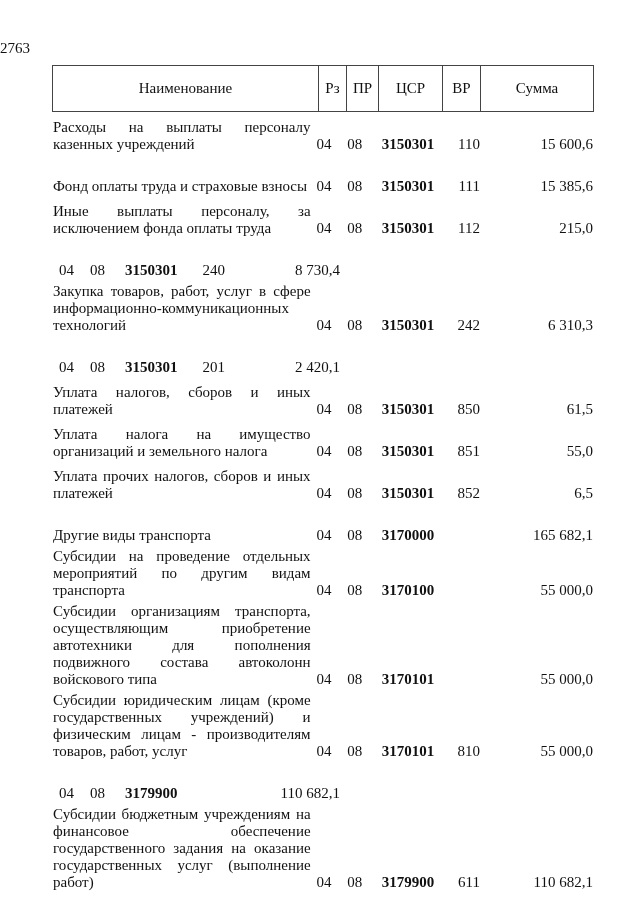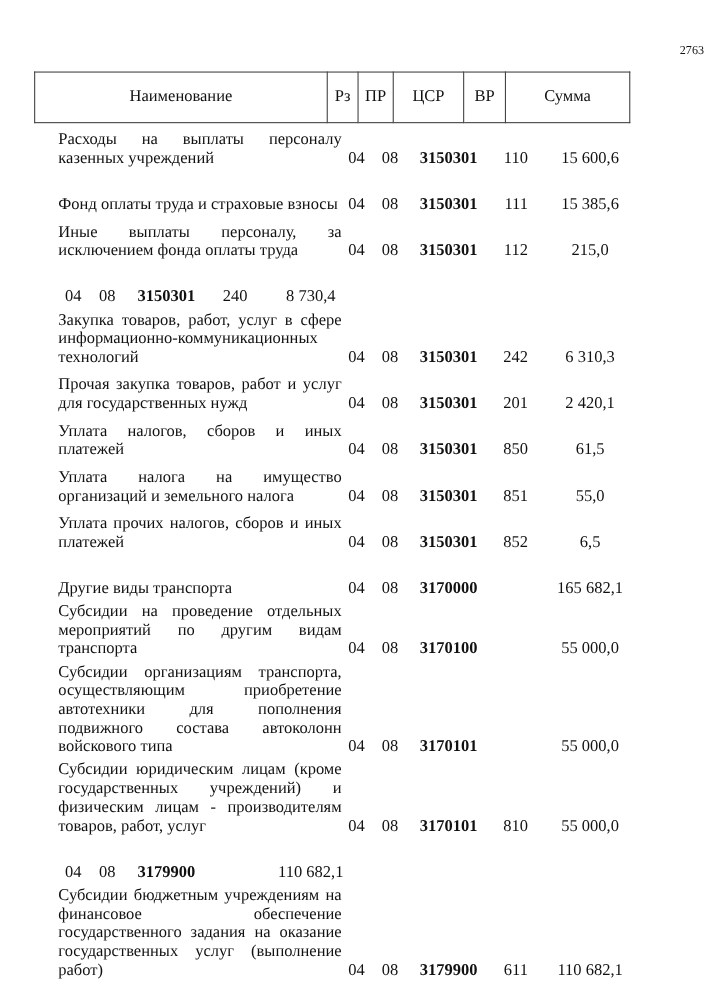--- a/index.html
+++ b/index.html
@@ -2,46 +2,46 @@
 <html><head>
 <meta charset="utf-8">
 <style>
   html, body { margin: 0; padding: 0; background: #ffffff; }
   body {
     width: 640px; height: 905px; position: relative; overflow: hidden;
     font-family: "Liberation Serif", "DejaVu Serif", serif;
     color: #111;
   }
   .page-num {
-    position: absolute; top: 40px; left: 0; width: 640px; text-align: right;
-    font-size: 11px;
+    position: absolute; top: 40px; left: 0; width: 640px; text-align: left;
+    font-size: 15px;
   }
   table.header {
-    position: absolute; left: 31px; top: 65px; width: 542px; height: 47px;
+    position: absolute; left: 52px; top: 65px; width: 542px; height: 47px;
     border-collapse: collapse; font-size: 15px;
   }
   table.header td {
     border: 1px solid #444; text-align: center; vertical-align: middle; padding: 0;
   }
   .body-rows {
     position: absolute; left: 53px; top: 115px; width: 540px;
     font-size: 15px; line-height: 17px;
   }
   .row {
     display: flex; align-items: flex-end; margin-bottom: 4px;
   }
   .row .name {
     width: 262px; text-align: justify; text-align-last: left;
     hyphens: none;
   }
   .row .rz { width: 27px; padding-left: 6px; margin-top: 21px; }
   .row .pr { width: 31px; padding-left: 4px; }
   .row .csr { width: 63px; padding-left: 4px; font-weight: bold; }
   .row .vr { width: 37px; padding-left: 0px; text-align: right; }
-  .row .sum { width: 115px; text-align: center; padding-right: 0; }
+  .row .sum { width: 115px; text-align: right; padding-right: 0; }
   .row span { display: block; }
 </style>
 </head>
 <body>
 
 <div class="page-num">2763</div>
 
 <table class="header">
   <tbody>
       <tr>
@@ -89,21 +89,20 @@
     </div>
     <div class="row">
       <span class="name">Закупка товаров, работ, услуг в сфере информационно-коммуникационных технологий</span>
       <span class="rz">04</span>
       <span class="pr">08</span>
       <span class="csr">3150301</span>
       <span class="vr">242</span>
       <span class="sum">6 310,3</span>
     </div>
     <div class="row">
-      <span class="name">Прочая закупка товаров, работ и услуг для государственных нужд</span>
       <span class="rz">04</span>
       <span class="pr">08</span>
       <span class="csr">3150301</span>
       <span class="vr">201</span>
       <span class="sum">2 420,1</span>
     </div>
     <div class="row">
       <span class="name">Уплата налогов, сборов и иных платежей</span>
       <span class="rz">04</span>
       <span class="pr">08</span>

